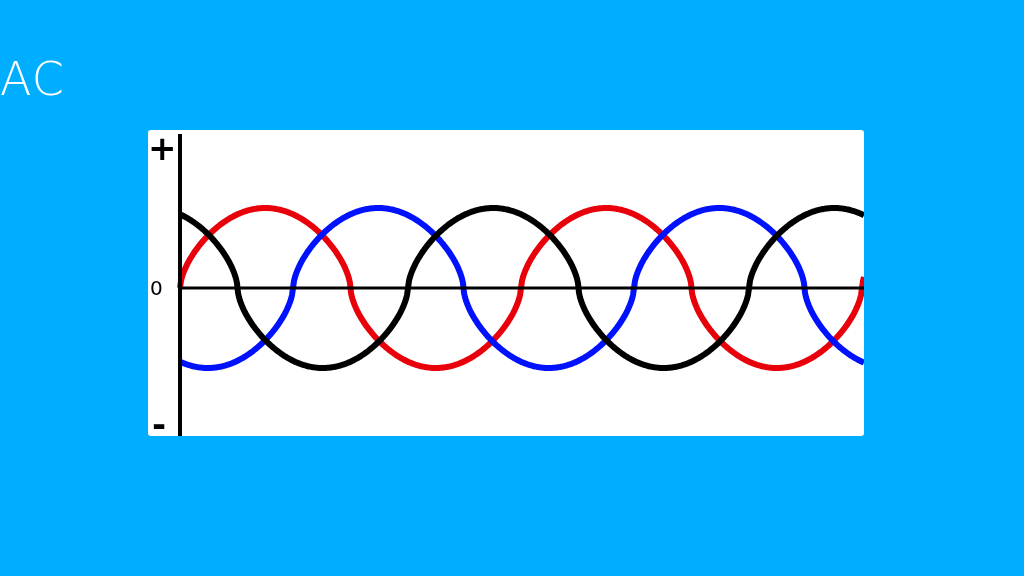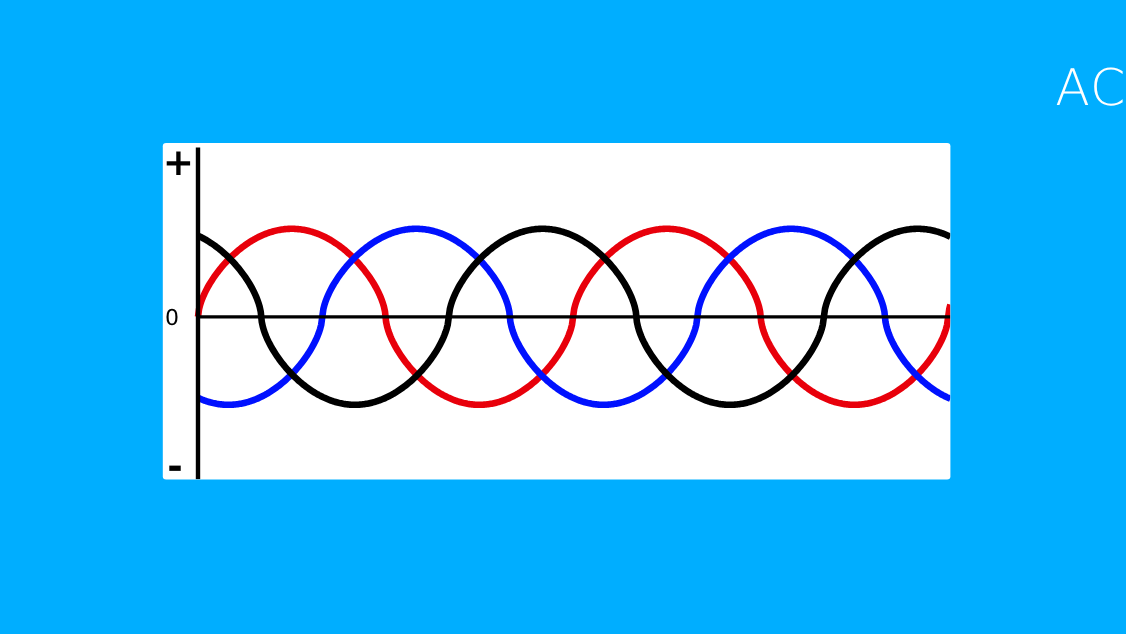--- a/index.html
+++ b/index.html
@@ -1,17 +1,17 @@
 <!DOCTYPE html>
 <html><head>
 <meta charset="utf-8">
 <style>
   html,body{margin:0;padding:0;}
   body{width:1024px;height:576px;background:#00aeff;position:relative;overflow:hidden;font-family:"DejaVu Sans",sans-serif;}
-  .title{position:absolute;left:0;width:1024px;top:52px;text-align:right;color:#fff;font-size:46px;font-weight:300;letter-spacing:1px;font-family:"DejaVu Sans",sans-serif;}
+  .title{position:absolute;left:0;width:1024px;top:52px;text-align:left;color:#fff;font-size:46px;font-weight:300;letter-spacing:1px;font-family:"DejaVu Sans",sans-serif;}
   .panel{position:absolute;left:148px;top:130px;width:716px;height:306px;background:#fff;border-radius:3px;overflow:hidden;}
   .panel svg{position:absolute;left:0;top:0;}
   .lbl{position:absolute;color:#000;font-family:"DejaVu Sans",sans-serif;}
   .plus{left:0px;top:0px;font-size:34px;font-weight:bold;width:22px;text-align:center;line-height:36px;}
   .zero{left:2px;top:146px;font-size:20px;line-height:24px;}
   .minus{left:0px;top:276px;font-size:34px;font-weight:bold;width:22px;text-align:center;line-height:36px;}
 </style>
 </head>
 <body>
 

